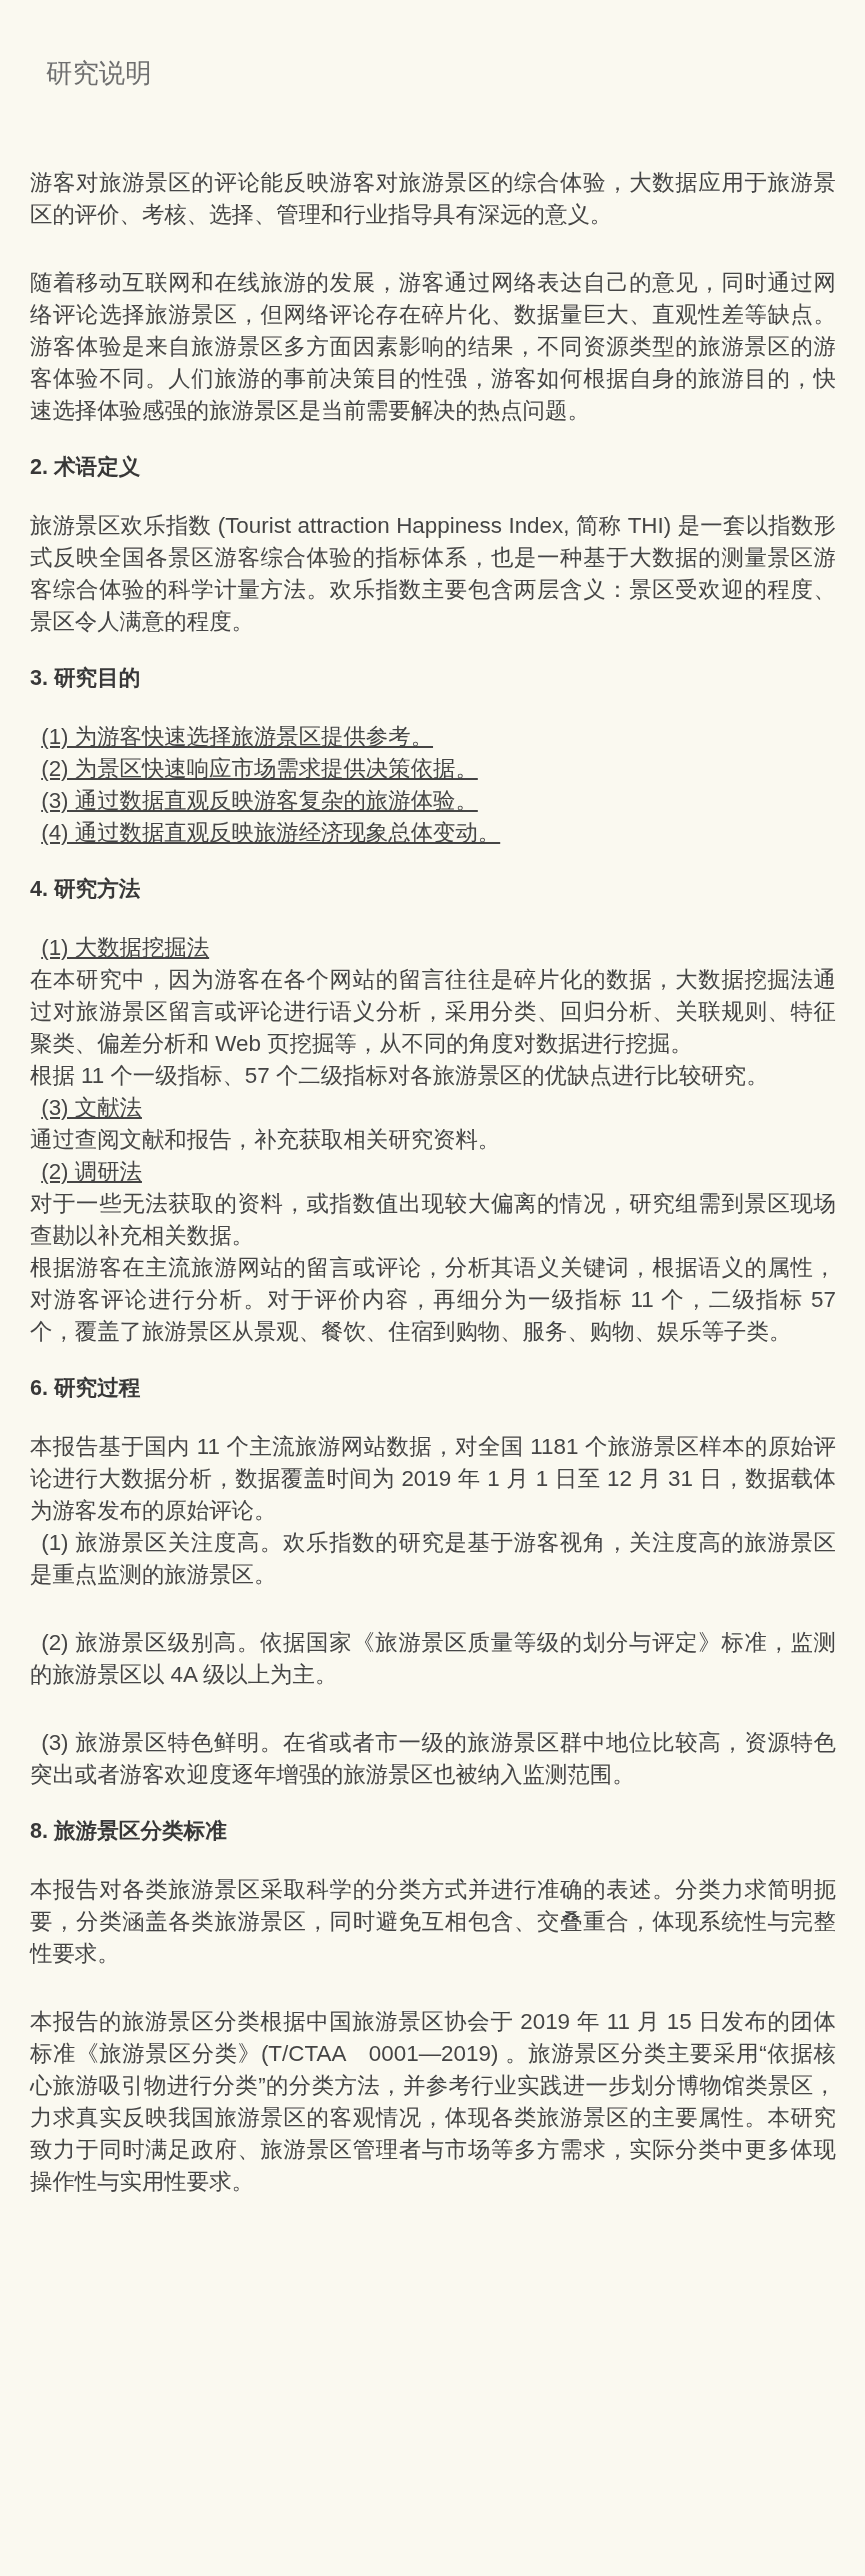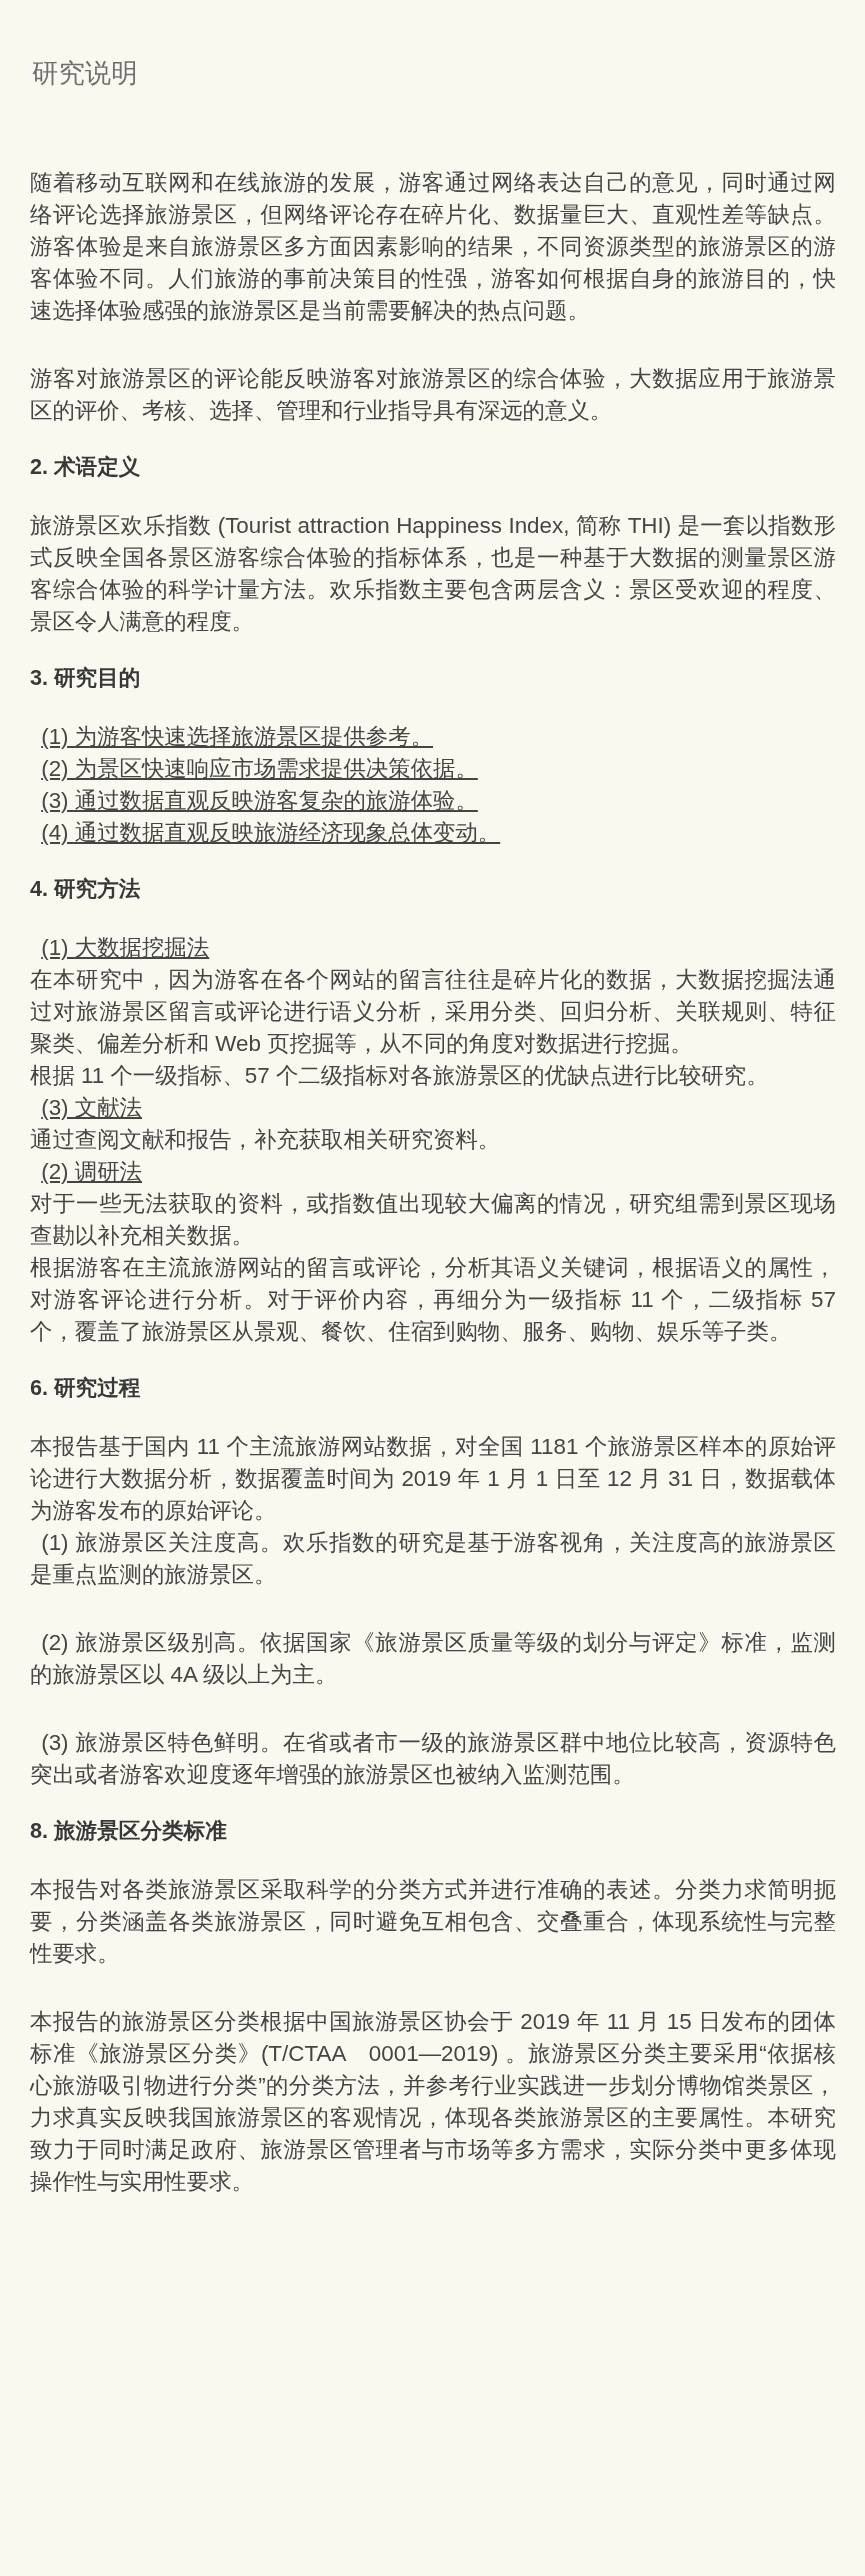--- a/index.html
+++ b/index.html
@@ -17,21 +17,21 @@
   .doc {
     box-sizing: border-box;
     width: 865px;
     padding: 56px 29px 72px 30px;
   }
   h1.page-title {
     font-size: 26.4px;
     line-height: 35px;
     font-weight: 400;
     color: #6f6f6f;
-    margin: 0 0 76px 2px;
+    margin: 0 0 76px 16px;
   }
   h2.sec-heading {
     font-size: 21.6px;
     line-height: 32px;
     font-weight: 700;
     color: #383838;
     margin: 24px 0 27px 0;
   }
   .blk {
     font-size: 22.4px;
@@ -51,22 +51,22 @@
   .blk.item-p { margin: 0 0 36px 0; text-indent: 11.2px; }
   section .blk:last-child { margin-bottom: 0; }
 </style>
 </head>
 <body>
 
 <div class="doc">
   <h1 class="page-title">研究说明</h1>
   <div id="sections">
       <section>
+        <div class="blk p">游客对旅游景区的评论能反映游客对旅游景区的综合体验，大数据应用于旅游景区的评价、考核、选择、管理和行业指导具有深远的意义。</div>
         <div class="blk p">随着移动互联网和在线旅游的发展，游客通过网络表达自己的意见，同时通过网络评论选择旅游景区，但网络评论存在碎片化、数据量巨大、直观性差等缺点。游客体验是来自旅游景区多方面因素影响的结果，不同资源类型的旅游景区的游客体验不同。人们旅游的事前决策目的性强，游客如何根据自身的旅游目的，快速选择体验感强的旅游景区是当前需要解决的热点问题。</div>
-        <div class="blk p">游客对旅游景区的评论能反映游客对旅游景区的综合体验，大数据应用于旅游景区的评价、考核、选择、管理和行业指导具有深远的意义。</div>
       </section>
       <section>
         <h2 class="sec-heading">2. 术语定义</h2>
         <div class="blk p">旅游景区欢乐指数 (Tourist attraction Happiness Index, 简称 THI) 是一套以指数形式反映全国各景区游客综合体验的指标体系，也是一种基于大数据的测量景区游客综合体验的科学计量方法。欢乐指数主要包含两层含义：景区受欢迎的程度、景区令人满意的程度。</div>
       </section>
       <section>
         <h2 class="sec-heading">3. 研究目的</h2>
         <div class="blk item">(1) 为游客快速选择旅游景区提供参考。</div>
         <div class="blk item">(2) 为景区快速响应市场需求提供决策依据。</div>
         <div class="blk item">(3) 通过数据直观反映游客复杂的旅游体验。</div>

